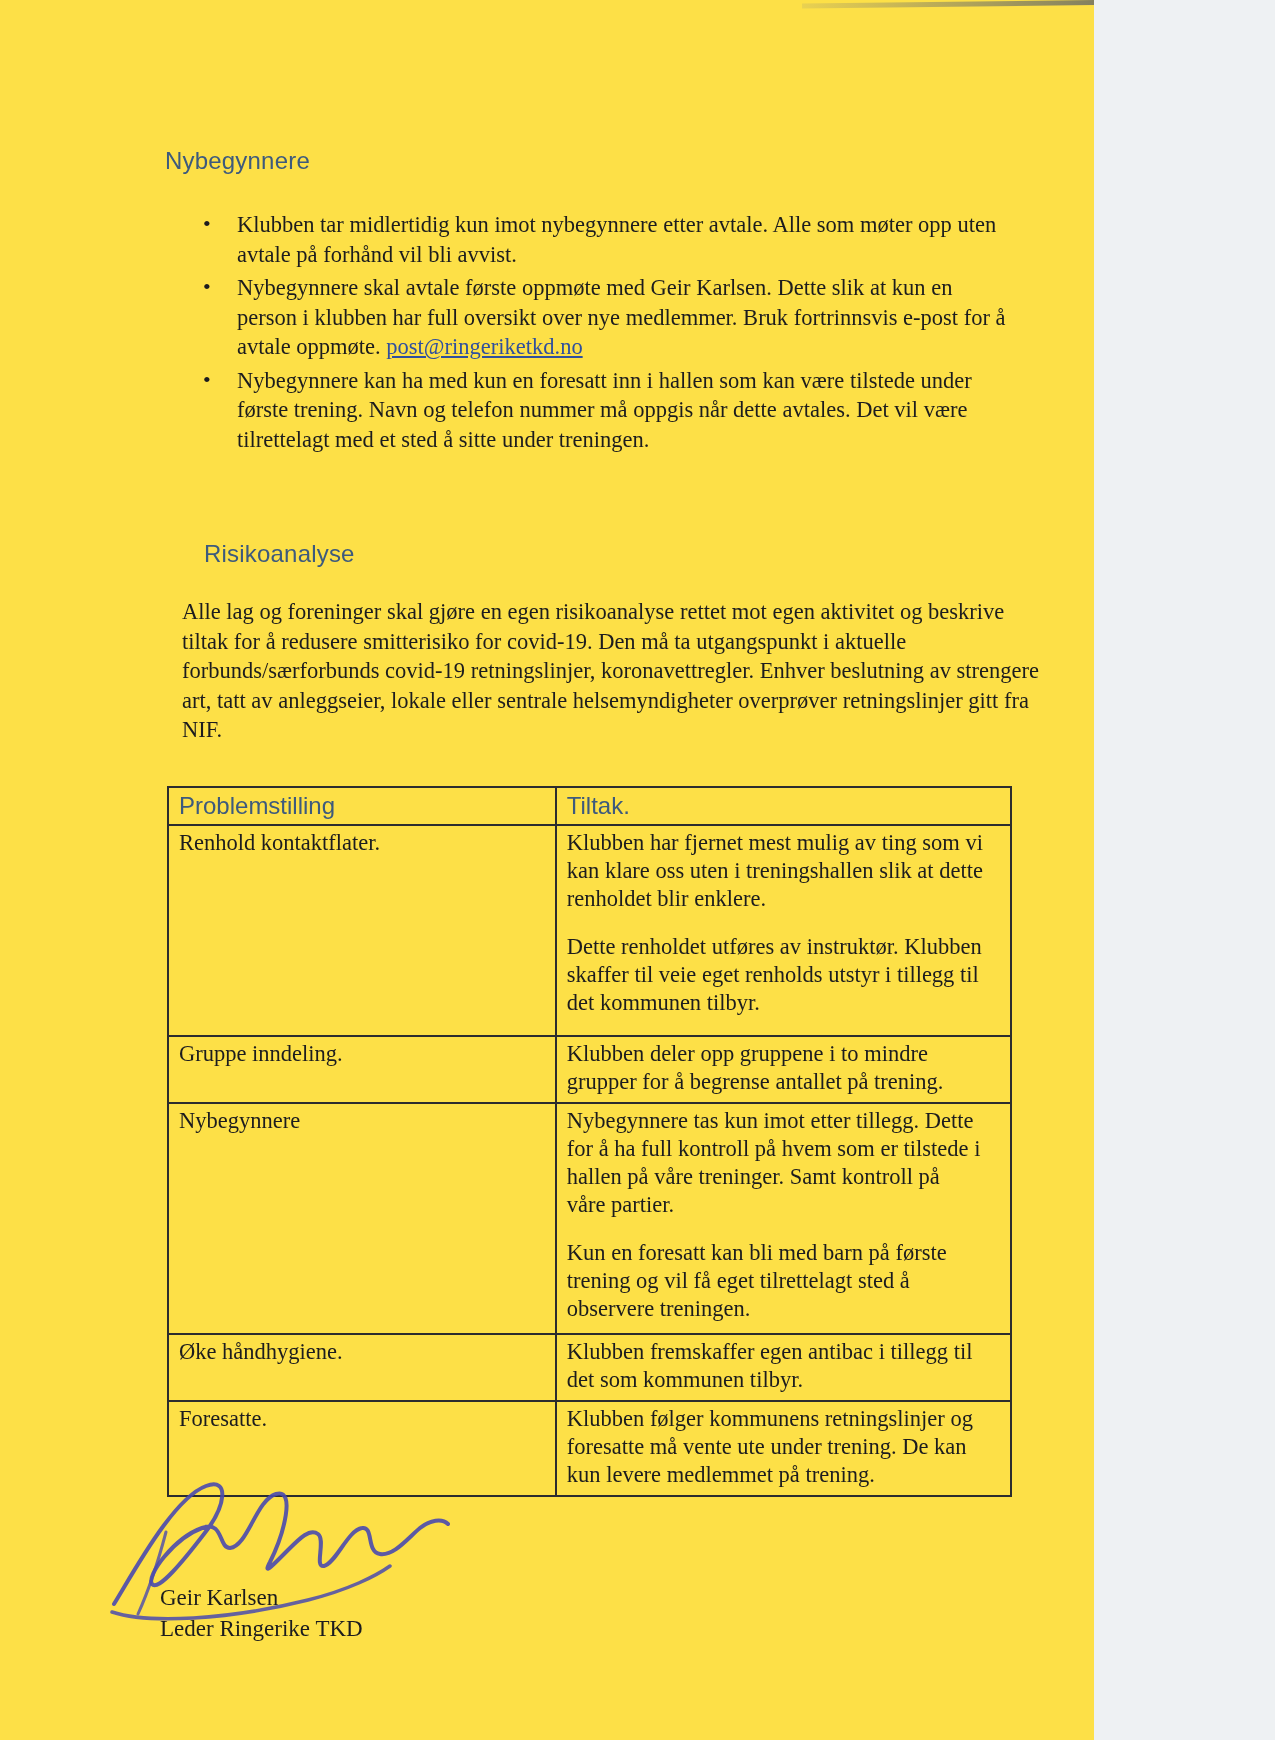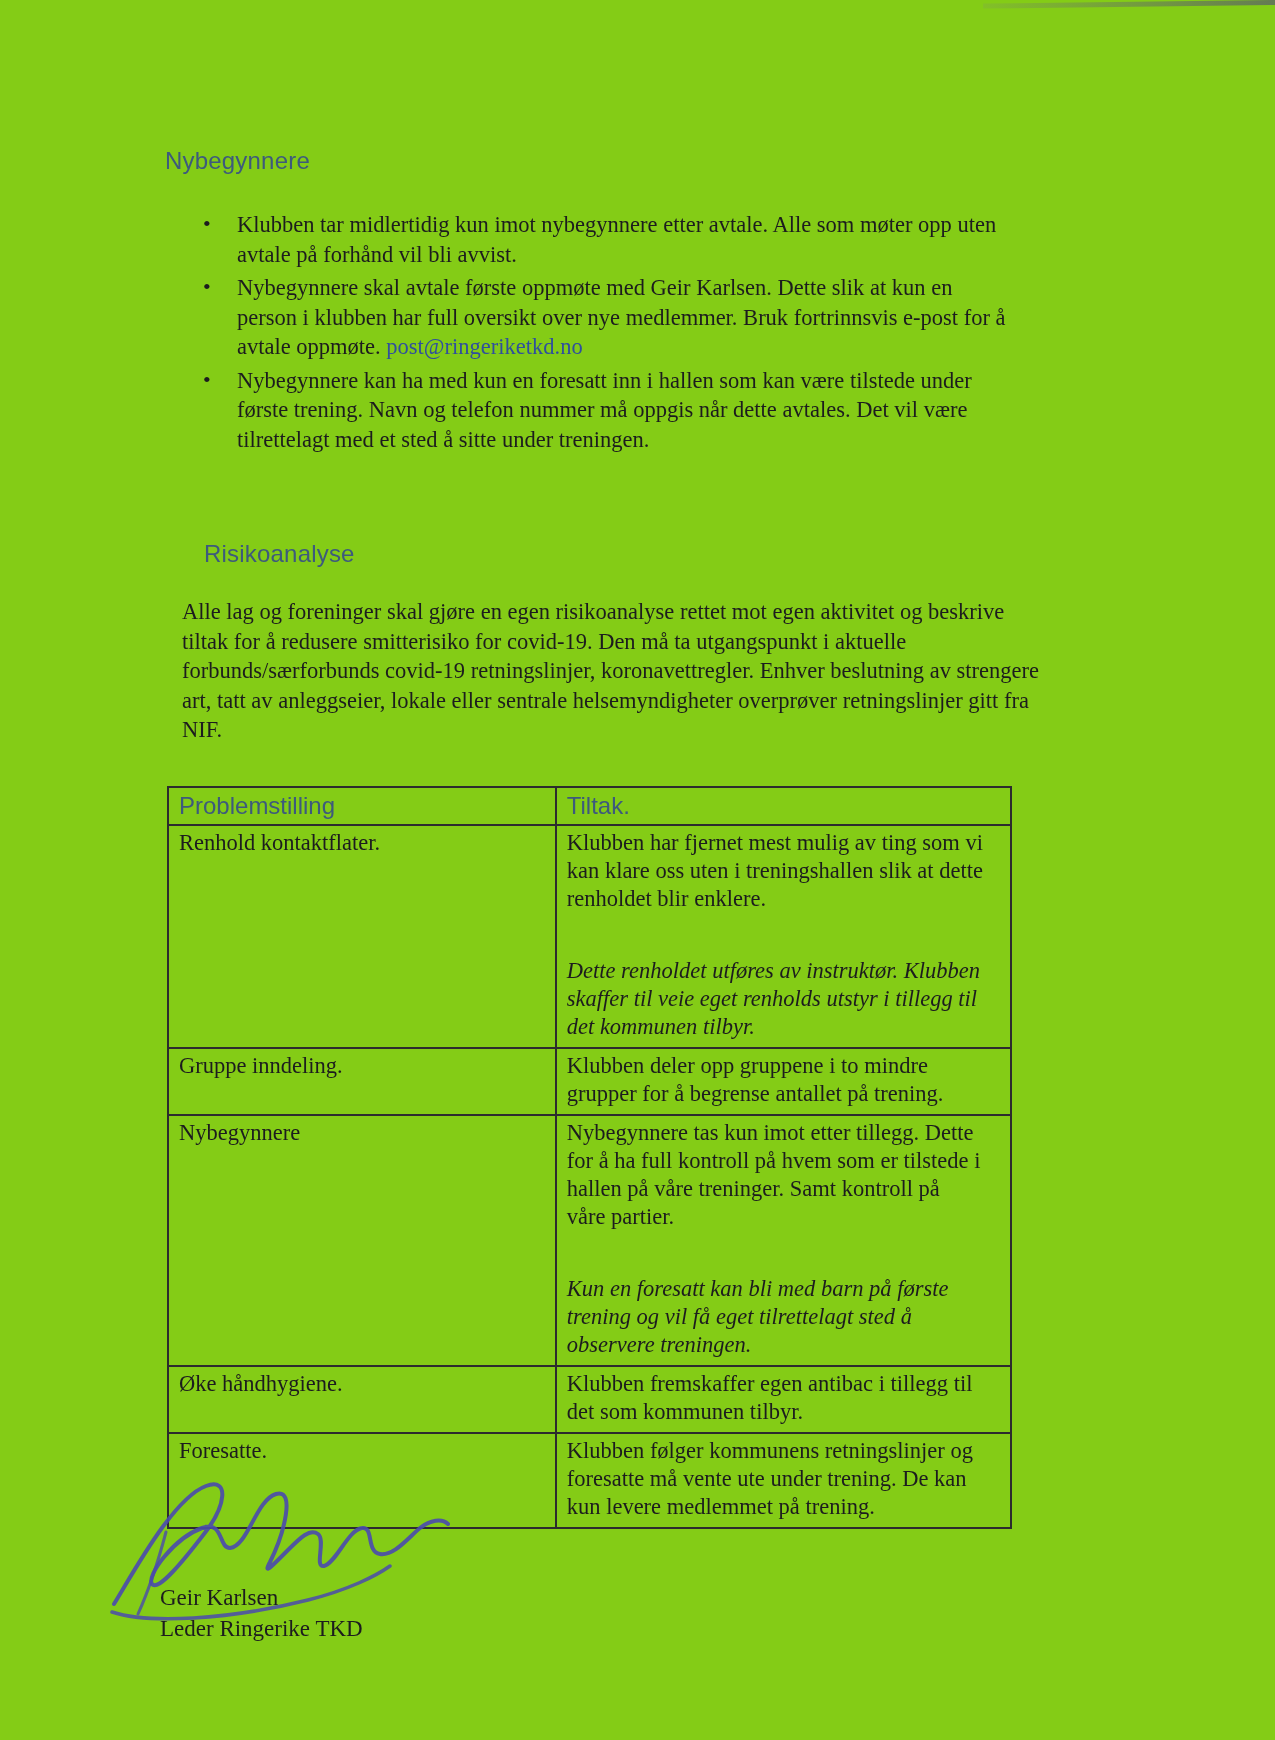--- a/index.html
+++ b/index.html
@@ -3,22 +3,22 @@
 <meta charset="utf-8">
 <style>
   html, body { margin: 0; padding: 0; }
   body {
     width: 1275px; height: 1740px;
     background: #eef1f3;
     font-family: "Liberation Serif", serif;
   }
   .page {
     position: relative;
-    width: 1275px; height: 1740px;
-    background: #84cc16;
+    width: 1094px; height: 1740px;
+    background: #fde047;
     overflow: hidden;
     color: #1c1c1e;
   }
   
   .scan-edge {
     position: absolute; top: 0; right: 0;
     width: 292px; height: 5px;
     background: linear-gradient(90deg, rgba(120,125,135,0.15), rgba(90,95,105,0.75));
     transform: rotate(-0.7deg);
     transform-origin: 100% 0;
@@ -40,20 +40,21 @@
     position: relative;
     padding-left: 72px;
     margin-bottom: 4px;
   }
   .bullet .marker {
     position: absolute; left: 38px; top: -1px;
     font-size: 22px;
   }
   .link {
     color: #2f4f9e;
+    text-decoration: underline;
     text-decoration-color: #2f4f9e;
     cursor: pointer;
   }
 
   .para {
     position: absolute; left: 182px; top: 597px; width: 862px;
     font-size: 22.5px; line-height: 29.5px;
   }
 
   table.risk {
@@ -72,21 +73,21 @@
   table.risk th {
     font-family: "Liberation Sans", sans-serif;
     font-weight: 400;
     font-size: 24px;
     color: #3d5a7d;
     padding-top: 4px; padding-bottom: 4px;
   }
   col.c-problem { width: 46%; }
   col.c-tiltak  { width: 54%; }
   td.cell p { margin: 0; }
-  td.cell p.second { margin-top: 44px; font-style: italic; }
+  td.cell p.second { margin-top: 20px; }
   td.cell p:empty { display: none; }
   td.tall { height: 200px; margin-left: 18px; }
   td.tall3 { height: 220px; }
   .signature-ink {
     position: absolute; left: 108px; top: 1472px;
     width: 350px; height: 160px;
   }
   .sig-name {
     position: absolute; left: 160px; top: 1582px;
     font-size: 23px; line-height: 31px;

